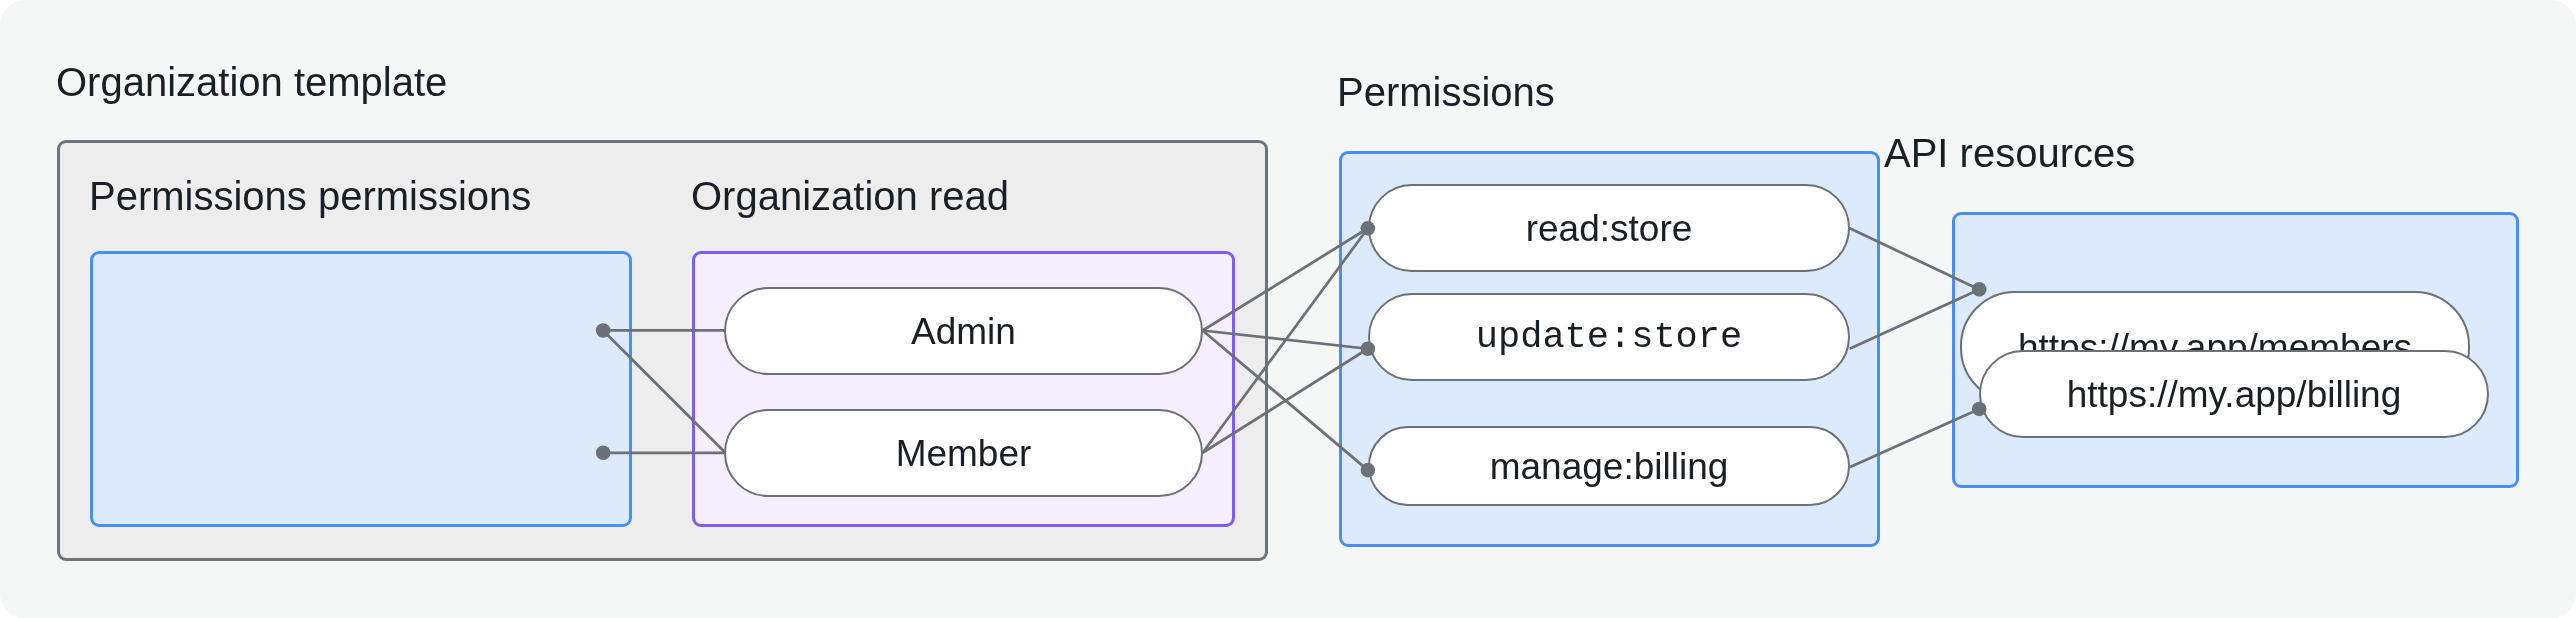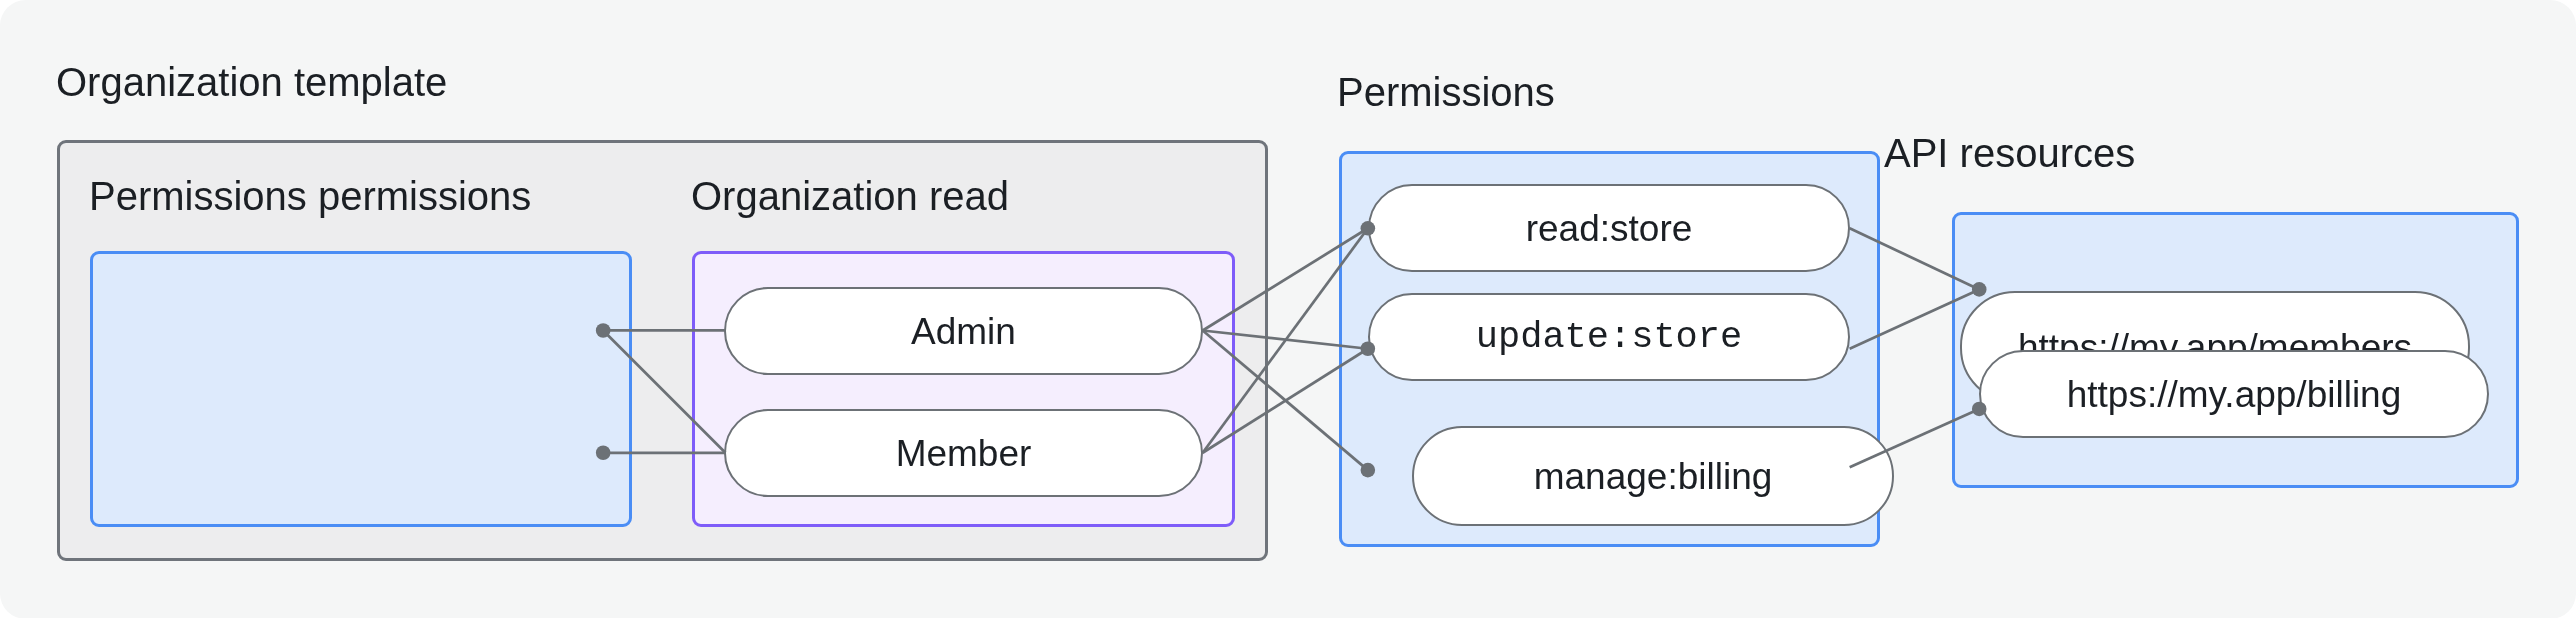--- a/index.html
+++ b/index.html
@@ -50,21 +50,21 @@
     display:flex;align-items:center;justify-content:center;
     font-size:37px;line-height:1;white-space:nowrap;
     color:var(--text,#1b1f24);
   }
   .pill.invite {left:121px; top:287px; width:482px; height:88px;}
   .pill.delete {left:121px; top:409px; width:482px; height:88px;}
   .pill.admin  {left:724px; top:287px; width:479px; height:88px;}
   .pill.member {left:724px; top:409px; width:479px; height:88px;}
   .pill.read   {left:1368px;top:184px; width:482px; height:88px;}
   .pill.update {left:1368px;top:293px; width:482px; height:88px;font-family:Liberation Mono, monospace;}
-  .pill.manage {left:1412px;top:426px; width:482px; height:100px;}
+  .pill.manage {left:1368px;top:426px; width:482px; height:80px;}
   .pill.members{left:1960px;top:245px; width:510px; height:112px;margin-top:46px;}
   .pill.billing{left:1979px;top:350px; width:510px; height:88px;}
 
   svg.edge-layer{position:absolute;left:0;top:0;pointer-events:none;}
 </style>
 </head>
 <body>
 
 <div class="canvas">
 

